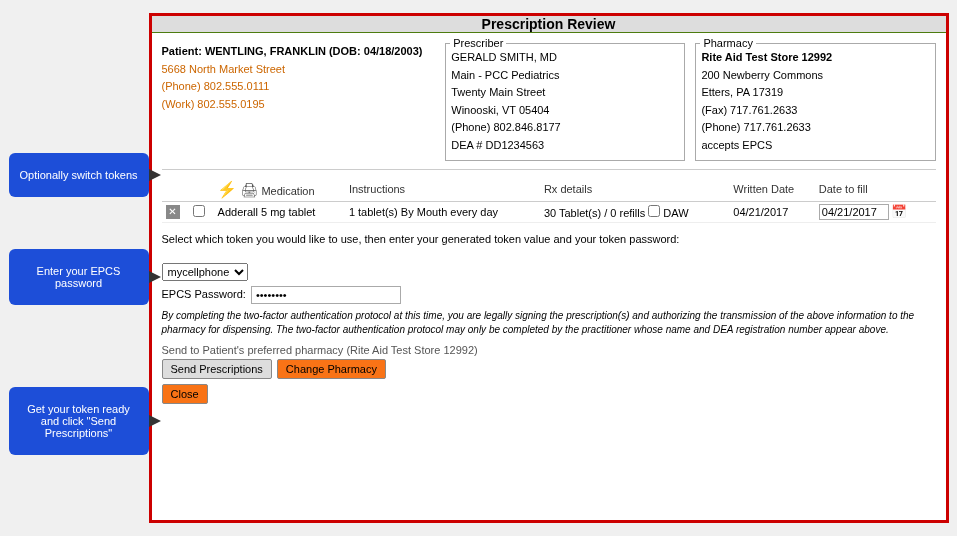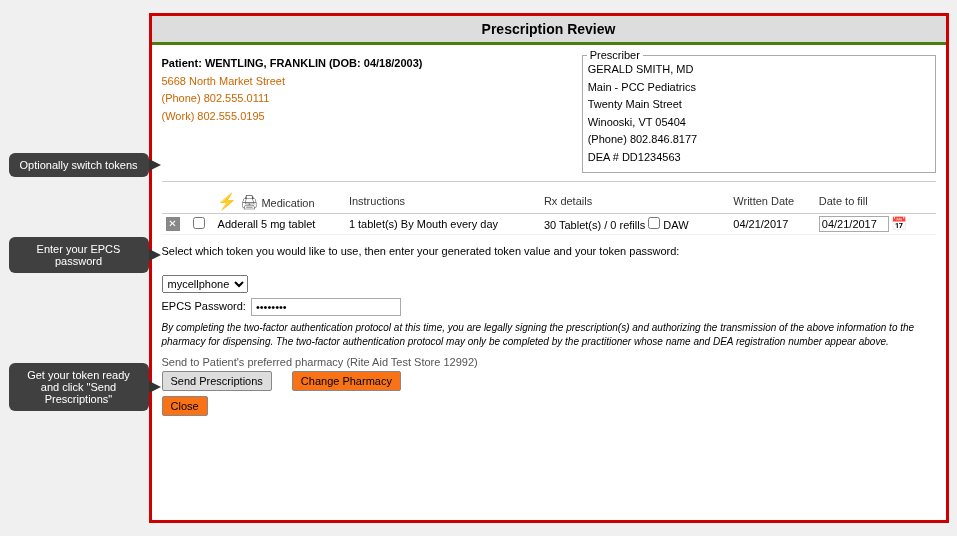--- a/index.html
+++ b/index.html
@@ -28,27 +28,27 @@
       flex-shrink: 0;
       display: flex;
       flex-direction: column;
       justify-content: flex-start;
       padding-top: 140px;
       gap: 0;
       position: relative;
     }
 
     .callout-box {
-      background: #404040;
+      background: #1d4ed8;
       color: #fff;
       border-radius: 6px;
-      padding: 6px 8px;
+      padding: 16px 8px;
       font-size: 11px;
       text-align: center;
-      margin-bottom: 10px;
+      margin-bottom: 2px;
       position: relative;
     }
 
     .arrow-right {
       position: absolute;
       right: -12px;
       top: 50%;
       transform: translateY(-50%);
       width: 0;
       height: 0;
@@ -67,22 +67,21 @@
       background: #fff;
       display: flex;
       flex-direction: column;
     }
 
     .panel-title {
       background: #ddd;
       text-align: center;
       font-weight: bold;
       font-size: 14px;
-      padding: 5px;
-      border-bottom: 3px solid #4d7c0f;
+      border-bottom: 1px solid #4d7c0f;
     }
 
     .panel-body {
       padding: 10px;
       flex: 1;
       display: flex;
       flex-direction: column;
       gap: 8px;
       border-radius: 9px;
     }
@@ -249,21 +248,21 @@
     }
 
     .pharmacy-send-label {
       font-size: 11px;
       color: #555;
       margin-bottom: 0;
     }
 
     .action-buttons {
       display: flex;
-      gap: 20px;
+      gap: 5px;
       margin-bottom: 5px;
     }
 
     .btn {
       font-size: 11px;
       padding: 3px 8px;
       border: 1px solid #888;
       background: #f97316;
       cursor: pointer;
       border-radius: 2px;
@@ -328,20 +327,29 @@
         <div class="prescriber-box">
           <span class="box-label">Prescriber</span>
           <div class="prescriber-name">GERALD SMITH, MD</div>
           <div>Main - PCC Pediatrics</div>
           <div>Twenty Main Street</div>
           <div>Winooski, VT 05404</div>
           <div>(Phone) 802.846.8177</div>
           <div>DEA # DD1234563</div>
         </div>
 
+        <div class="pharmacy-box">
+          <span class="box-label">Pharmacy</span>
+          <div class="pharmacy-name">Rite Aid Test Store 12992</div>
+          <div>200 Newberry Commons</div>
+          <div>Etters, PA 17319</div>
+          <div>(Fax) 717.761.2633</div>
+          <div>(Phone) 717.761.2633</div>
+          <div>accepts EPCS</div>
+        </div>
       </div>
 
       <table class="medication-table">
         <thead>
           <tr>
             <th></th>
             <th></th>
             <th>
               <span class="med-icon">⚡</span>
               <span class="print-icon">🖨</span>

